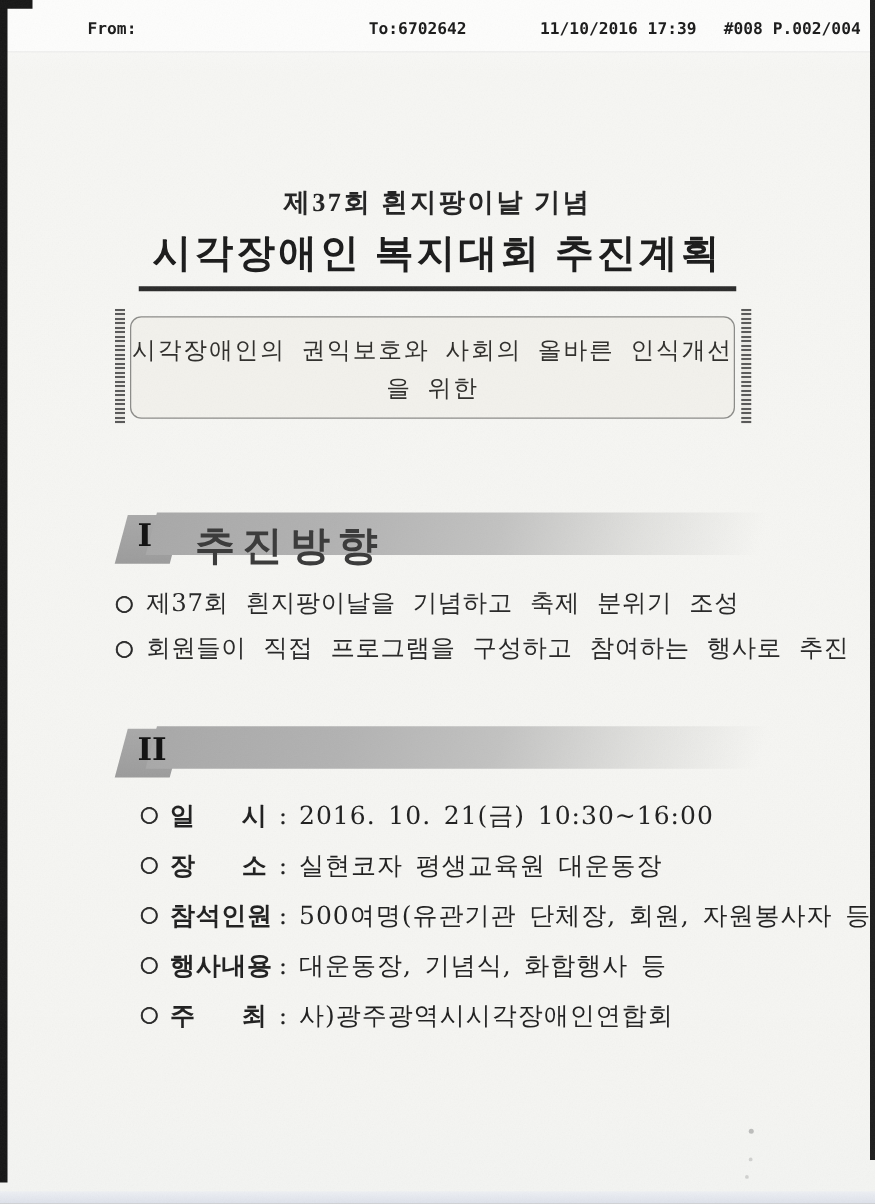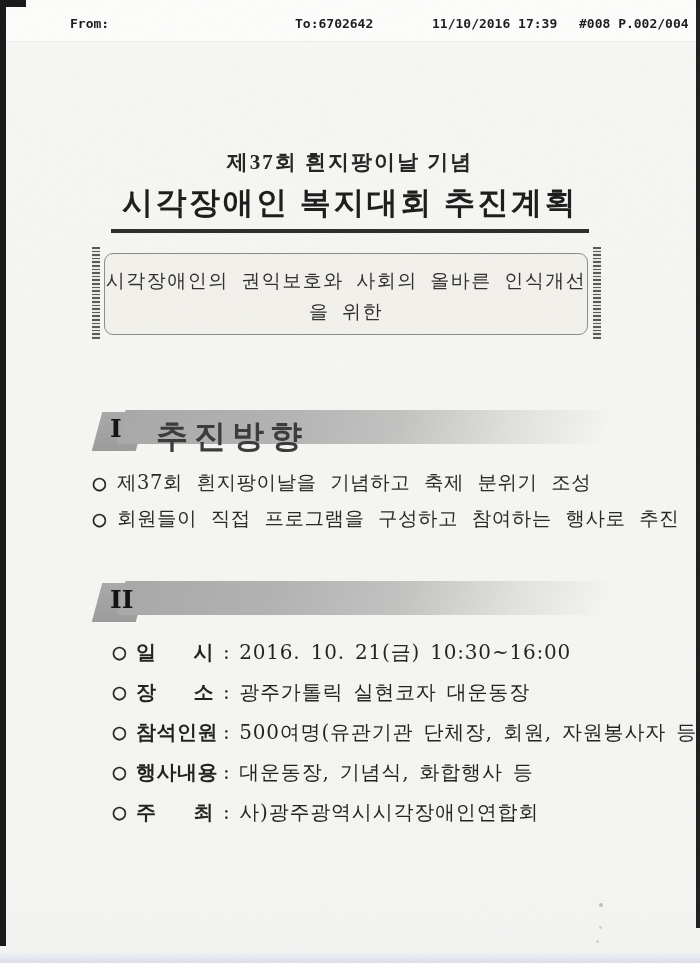--- a/index.html
+++ b/index.html
@@ -198,21 +198,21 @@
     <li>
       <span class="marker">○</span>
       <span class="info-label">일 시</span>
       <span class="info-colon">:</span>
       <span class="info-value">2016. 10. 21(금) 10:30~16:00</span>
     </li>
     <li>
       <span class="marker">○</span>
       <span class="info-label">장 소</span>
       <span class="info-colon">:</span>
-      <span class="info-value">광주가톨릭 실현코자 대운동장</span>
+      <span class="info-value">실현코자 평생교육원 대운동장</span>
     </li>
     <li>
       <span class="marker">○</span>
       <span class="info-label">참석인원</span>
       <span class="info-colon">:</span>
       <span class="info-value">500여명(유관기관 단체장, 회원, 자원봉사자 등)</span>
     </li>
     <li>
       <span class="marker">○</span>
       <span class="info-label">행사내용</span>

